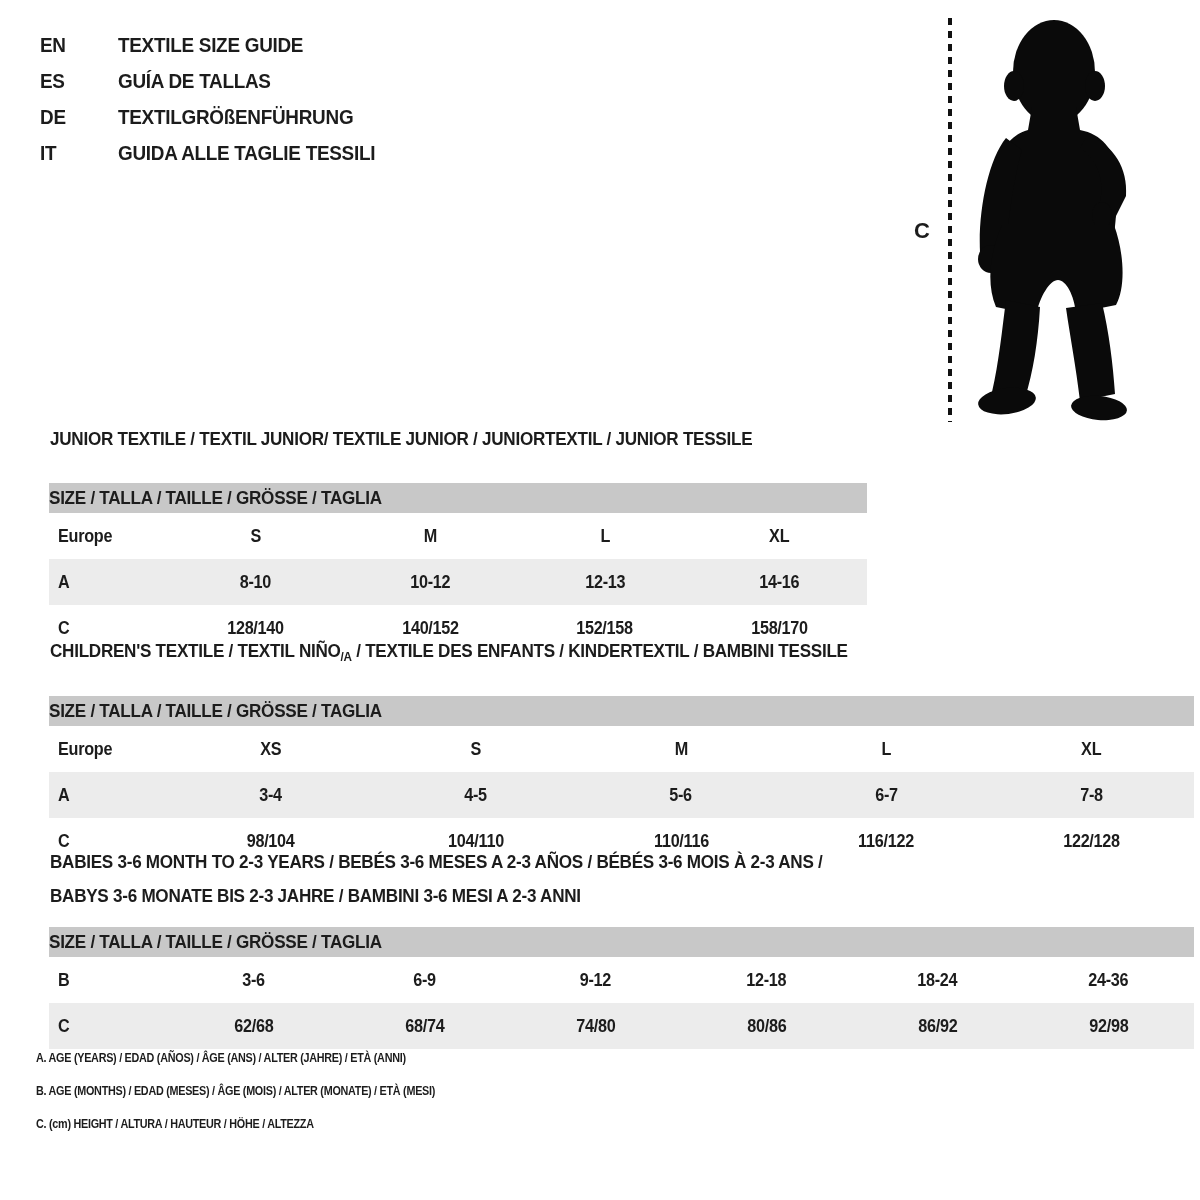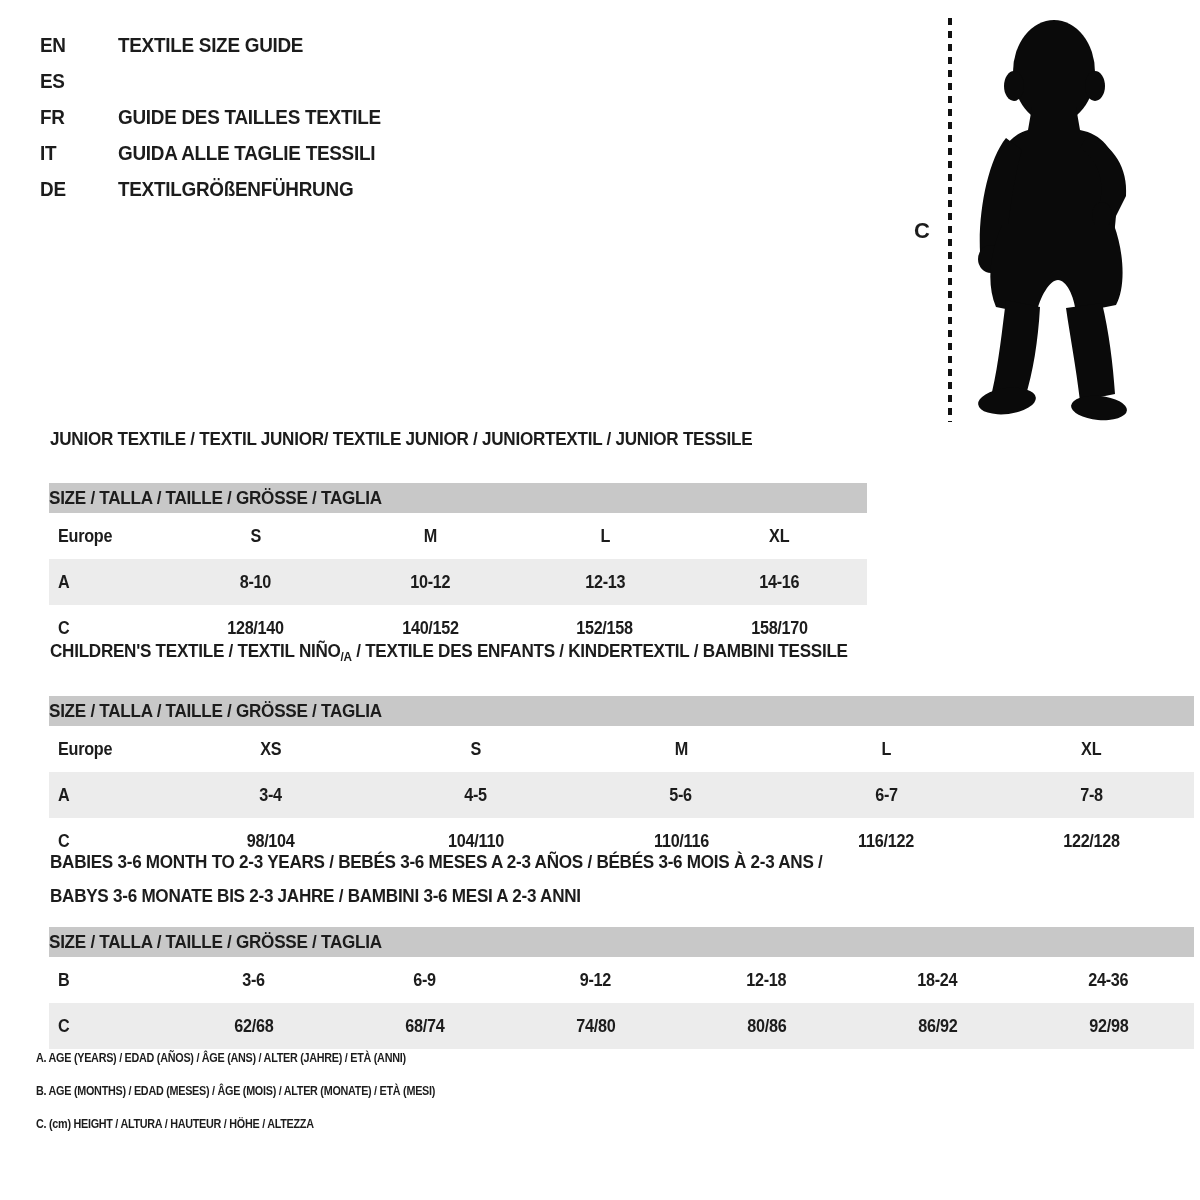--- a/index.html
+++ b/index.html
@@ -50,32 +50,29 @@
 
 <div class="page" style="--bg: #ffffff; --ink: #1c1c1c; --bar: #c8c8c8; --alt: #ececec;">
 
   <div class="lang-block">
       <div class="lang-row">
         <span class="lang-code"><span class="cz">EN</span></span>
         <span class="lang-label"><span class="cz">TEXTILE SIZE GUIDE</span></span>
       </div>
       <div class="lang-row">
         <span class="lang-code"><span class="cz">ES</span></span>
+        <span class="lang-label"><span class="cz">GUÍA DE TALLAS</span></span>
       </div>
       <div class="lang-row">
-        <span class="lang-code"><span class="cz">FR</span></span>
-        <span class="lang-label"><span class="cz">GUIDE DES TAILLES TEXTILE</span></span>
+        <span class="lang-code"><span class="cz">DE</span></span>
+        <span class="lang-label"><span class="cz">TEXTILGRÖßENFÜHRUNG</span></span>
       </div>
       <div class="lang-row">
         <span class="lang-code"><span class="cz">IT</span></span>
         <span class="lang-label"><span class="cz">GUIDA ALLE TAGLIE TESSILI</span></span>
-      </div>
-      <div class="lang-row">
-        <span class="lang-code"><span class="cz">DE</span></span>
-        <span class="lang-label"><span class="cz">TEXTILGRÖßENFÜHRUNG</span></span>
       </div>
     </div>
 
   <div class="dash-line"></div>
   <div class="measure-label">C</div>
 
   <svg class="toddler" viewBox="0 0 180 410" xmlns="http://www.w3.org/2000/svg" aria-hidden="true">
     <g fill="#0a0a0a">
       <ellipse cx="92" cy="60" rx="41" ry="52"></ellipse>
       <ellipse cx="52" cy="74" rx="10" ry="15"></ellipse>

